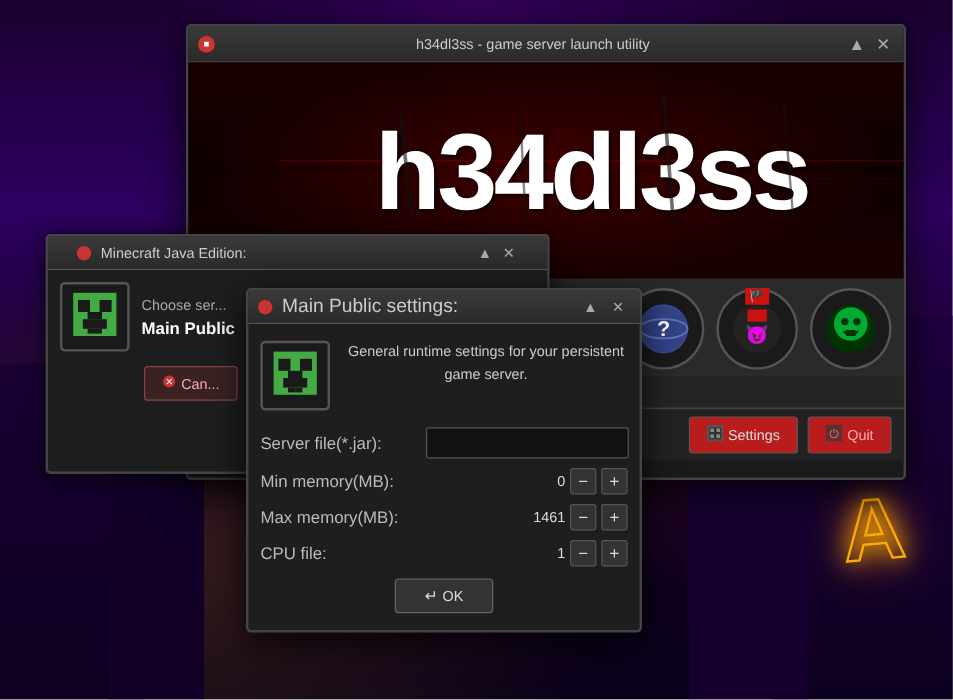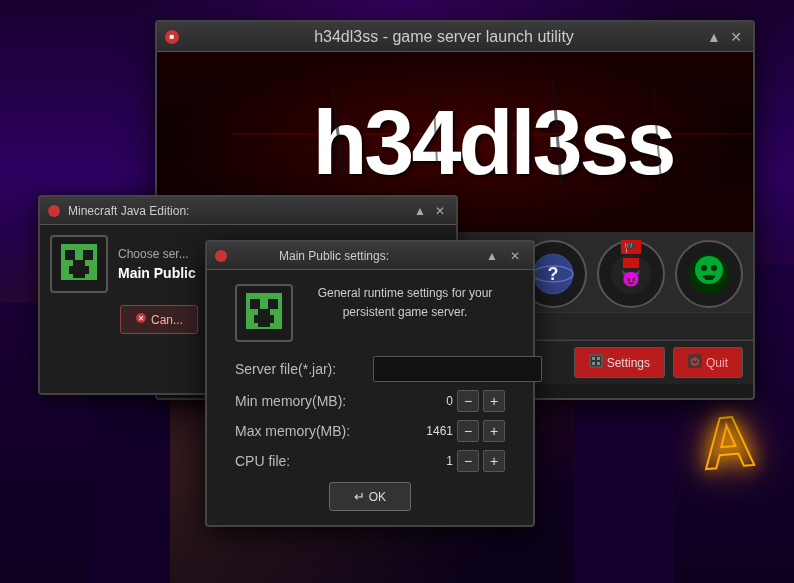--- a/index.html
+++ b/index.html
@@ -79,21 +79,21 @@
       background: #cc0000;
       border-radius: 50%;
       margin-right: 8px;
       display: flex; align-items: center; justify-content: center;
       font-size: 8px; color: white; font-weight: bold;
     }
     .window-titlebar .title-text {
       flex: 1;
       text-align: center;
       color: #ccc;
-      font-size: 16px;
+      font-size: 12px;
     }
     .window-titlebar .win-btn {
       width: 18px; height: 18px;
       display: flex; align-items: center; justify-content: center;
       cursor: pointer;
       color: #aaa;
       font-size: 14px;
       margin-left: 4px;
     }
 
@@ -175,21 +175,21 @@
       background: #1e1e1e;
       border: 2px solid #444;
       border-radius: 4px;
       box-shadow: 0 4px 20px rgba(0,0,0,0.7);
     }
     .mje-titlebar {
       height: 28px;
       background: linear-gradient(180deg, #3a3a3a 0%, #2a2a2a 100%);
       display: flex;
       align-items: center;
-      padding: 0 8px;
+      padding: 0 24px;
       border-bottom: 1px solid #555;
     }
     .mje-body {
       padding: 10px;
       display: flex;
       flex-direction: column;
       gap: 8px;
     }
     .mje-header-row {
       display: flex;
@@ -217,21 +217,21 @@
     }
     .settings-titlebar {
       height: 28px;
       background: linear-gradient(180deg, #3a3a3a 0%, #2a2a2a 100%);
       display: flex;
       align-items: center;
       padding: 0 8px;
       border-bottom: 1px solid #555;
     }
     .settings-body {
-      padding: 14px 28px;
+      padding: 14px 10px;
     }
     .settings-header-row {
       display: flex;
       gap: 12px;
       margin-bottom: 14px;
     }
     .settings-row {
       display: flex;
       align-items: center;
       margin-bottom: 8px;
@@ -467,21 +467,21 @@
         </span>
         <span>Can...</span>
       </button>
     </div>
   </div>
 </div>
 
 <div class="settings-dialog">
   <div class="settings-titlebar">
     <div style="width:12px;height:12px;background:#cc3333;border-radius:50%;margin-right:8px;"></div>
-    <span style="color:#ccc;font-size:12px;flex:1;margin-left:44px;">Main Public settings:</span>
+    <span style="color:#ccc;font-size:16px;flex:1;">Main Public settings:</span>
     <div style="cursor:pointer;color:#aaa;font-size:12px;padding:2px 5px;">▲</div>
     <div style="cursor:pointer;color:#aaa;font-size:12px;padding:2px 5px;margin-left:2px;">✕</div>
   </div>
 
   <div class="settings-body">
 
     <div class="settings-header-row">
       <div style="width:58px;height:58px;border:2px solid #555;border-radius:4px;background:#1a1a1a;display:flex;align-items:center;justify-content:center;flex-shrink:0;">
         <svg width="48" height="48" viewBox="0 0 48 48">
           <rect width="48" height="48" fill="#1a1a1a"></rect>

